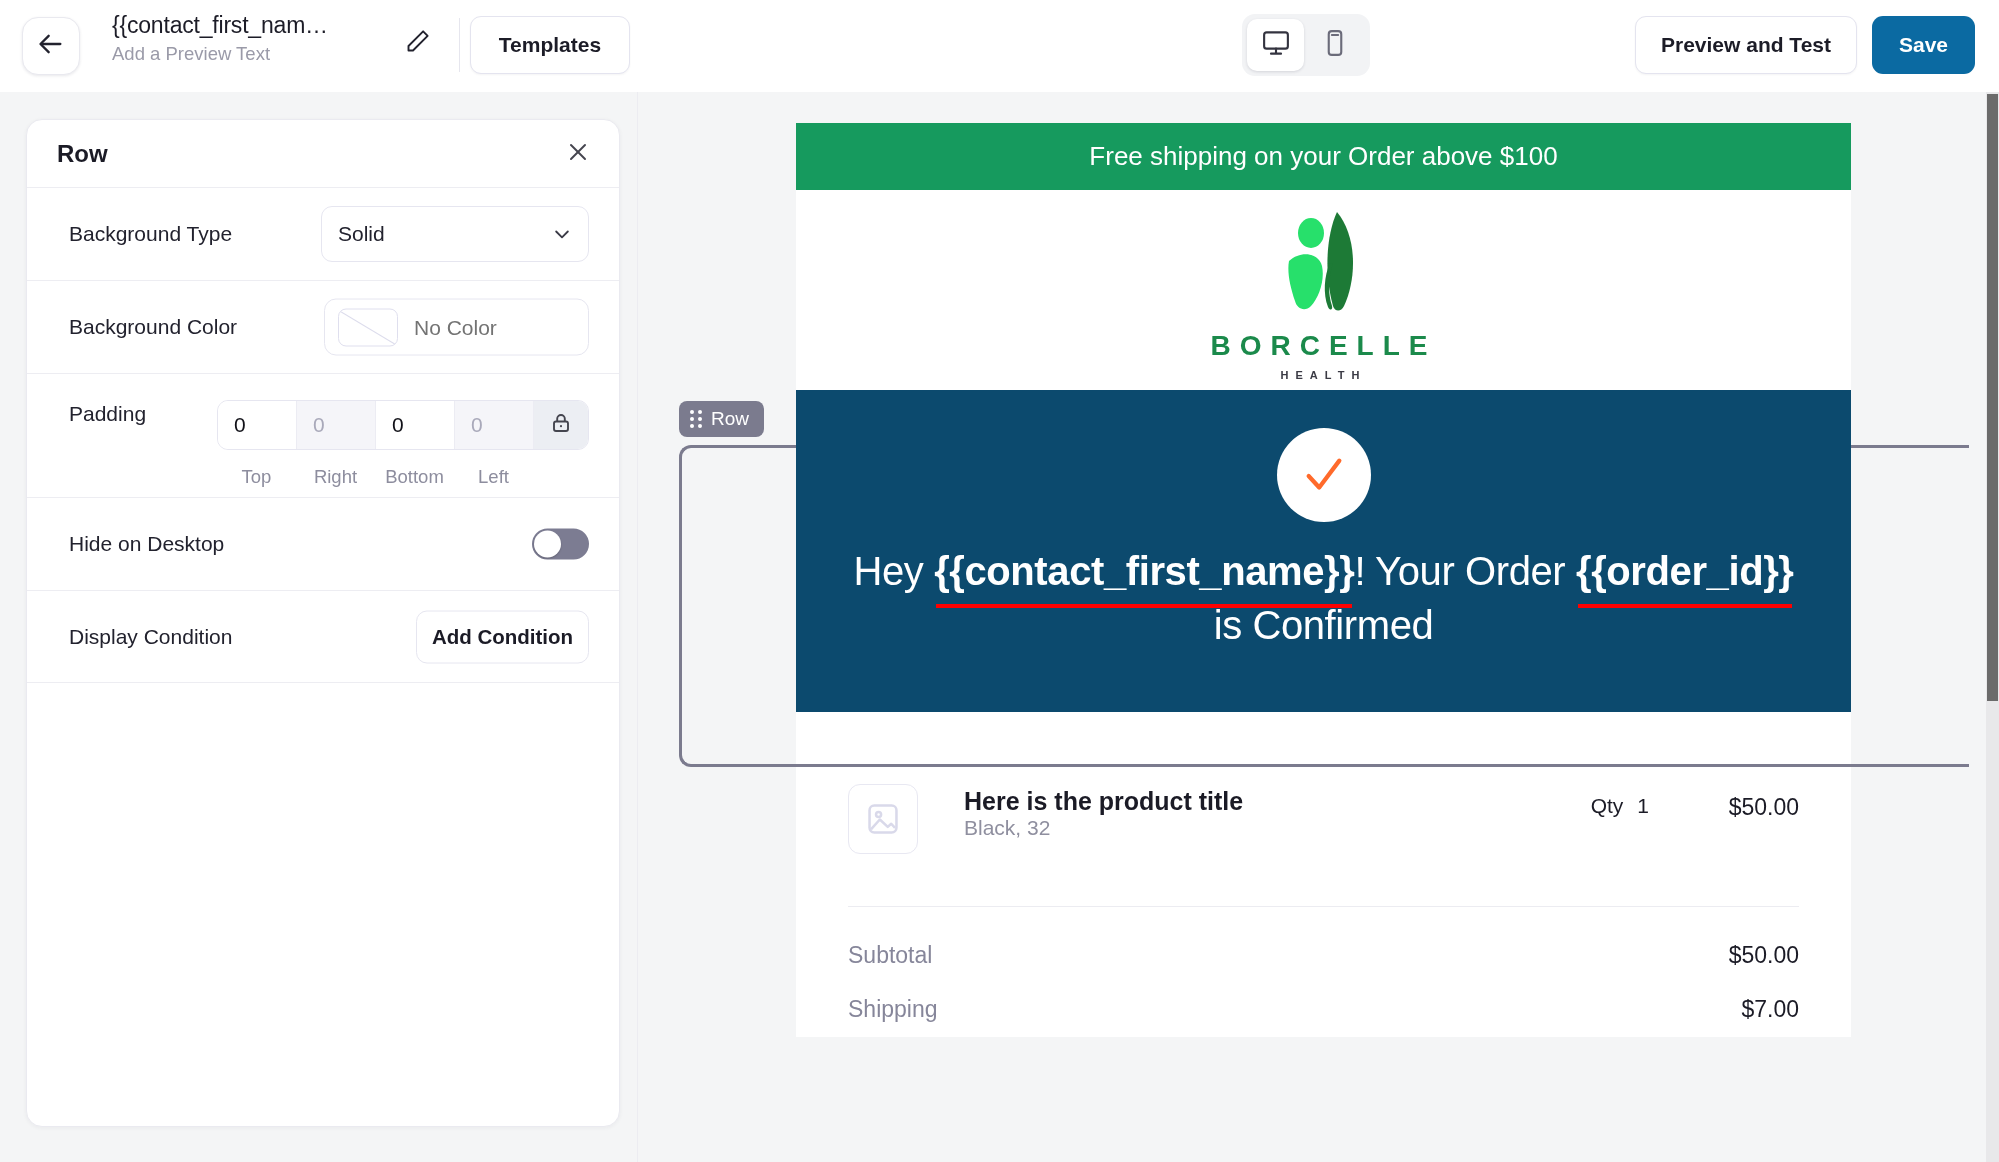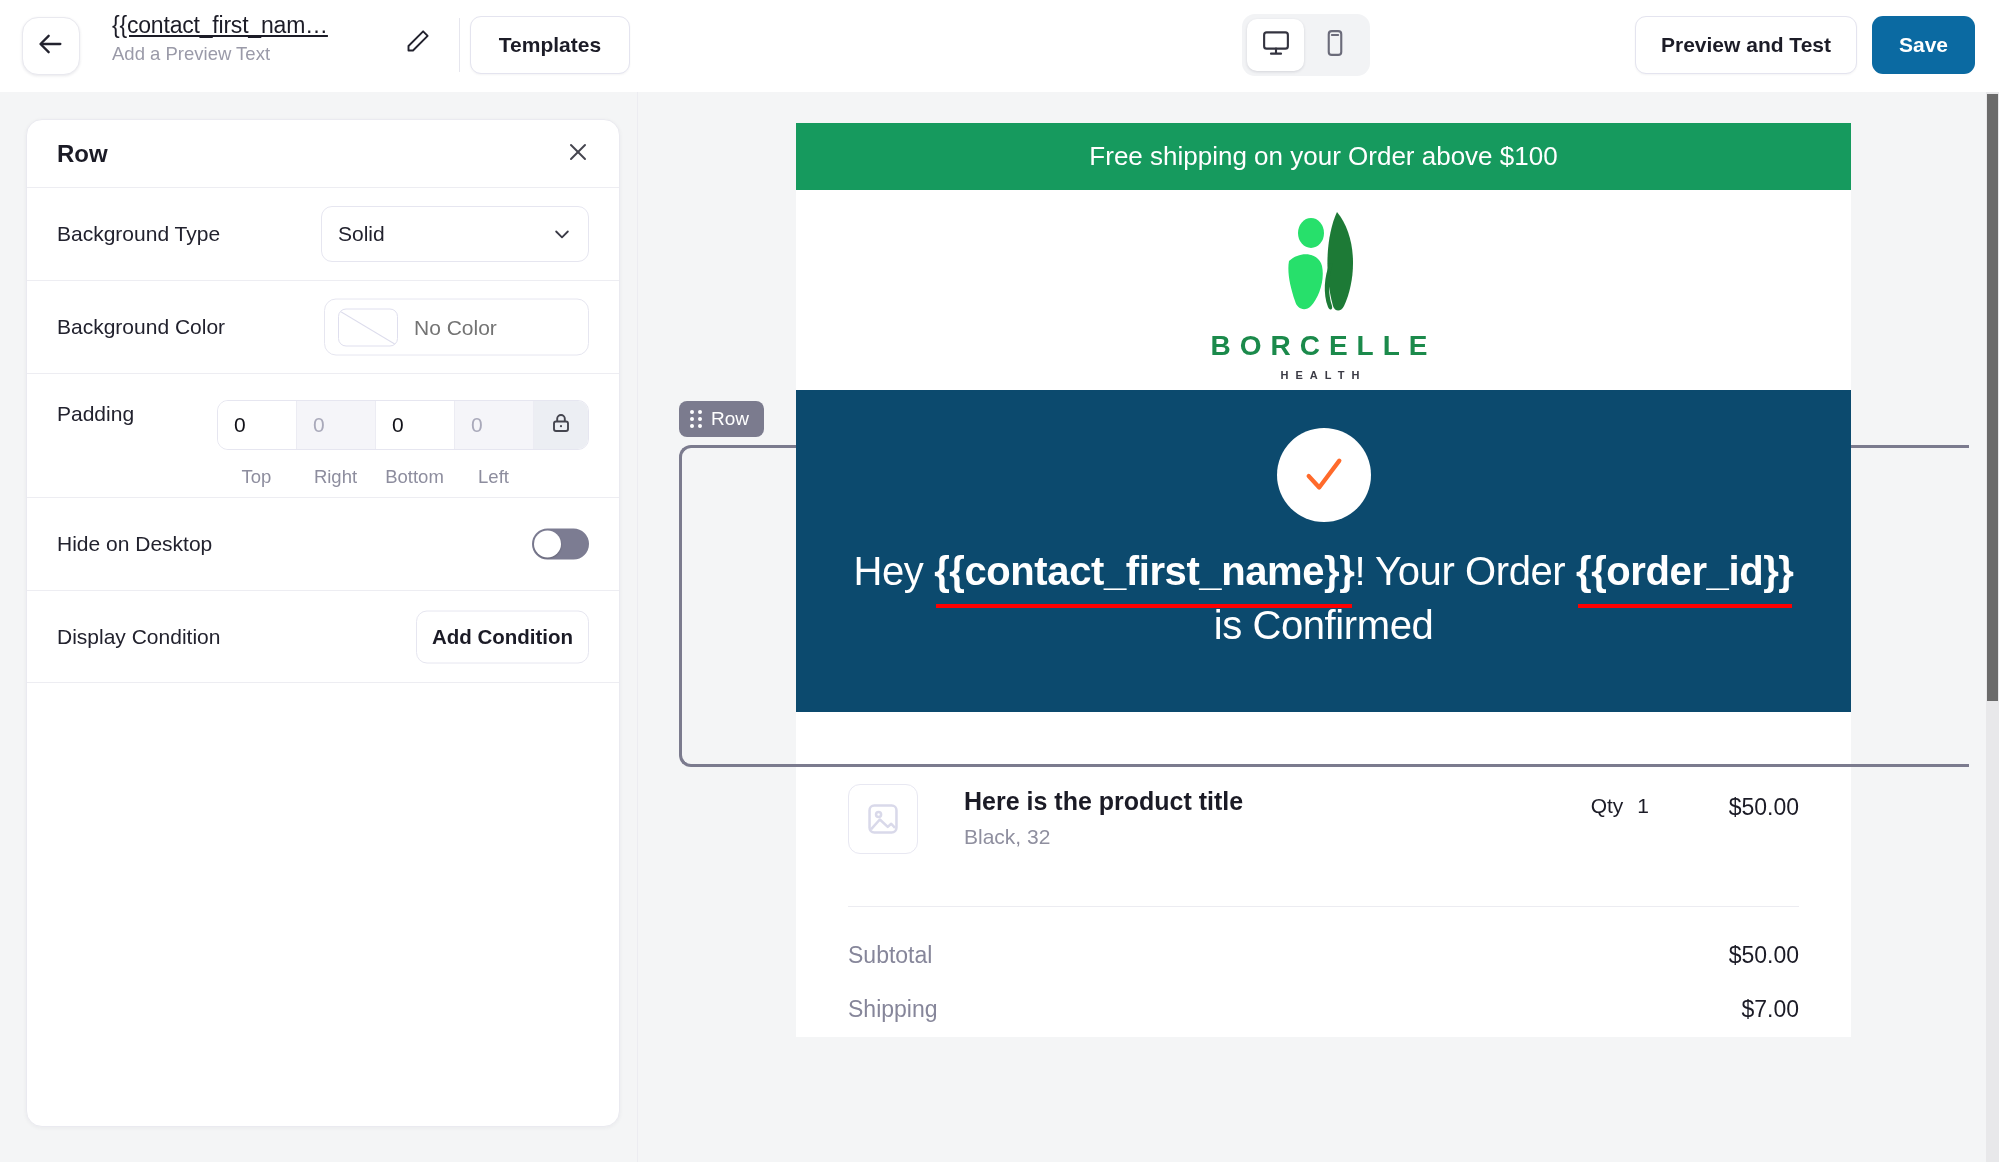--- a/index.html
+++ b/index.html
@@ -30,21 +30,21 @@
   }
   .back-btn svg { width: 28px; height: 28px; }
 
   .title-block {
     position: absolute; left: 112px; top: 12px;
     width: 260px;
   }
   .title-main {
     font-size: 23px; font-weight: 400; color: #1c1c27;
     letter-spacing: -0.2px;
-    white-space: nowrap; overflow: hidden; text-decoration: underline;
+    white-space: nowrap; overflow: hidden;
   }
   .title-sub {
     font-size: 18.5px; color: #9a9aa8; margin-top: 4px;
     white-space: nowrap;
   }
   .pencil-btn {
     position: absolute; left: 398px; top: 24px;
     width: 38px; height: 38px;
     display: flex; align-items: center; justify-content: center;
     cursor: pointer;
@@ -136,21 +136,21 @@
   .panel-title { font-size: 24px; font-weight: 700; color: #1b1b26; }
   .panel-close {
     position: absolute; right: 24px; top: 50%; transform: translateY(-50%);
     width: 34px; height: 34px;
     display: flex; align-items: center; justify-content: center;
     cursor: pointer;
   }
   .panel-close svg { width: 24px; height: 24px; }
 
   .prow {
-    padding: 0 30px;
+    padding: 0 42px;
     border-bottom: 1px solid #ededf2;
     display: flex; align-items: center;
     position: relative;
   }
   .prow-label { font-size: 21px; color: #22222e; }
 
   .row-bgtype { height: 93px; }
   .row-bgcolor { height: 93px; }
   .row-padding { height: 124px; align-items: flex-start; padding-top: 28px; }
   .row-hide { height: 93px; }
@@ -369,21 +369,21 @@
   .thumb {
     width: 70px; height: 70px;
     border: 1px solid #e8e8f2;
     border-radius: 12px;
     display: flex; align-items: center; justify-content: center;
     flex: 0 0 auto;
   }
   .thumb svg { width: 38px; height: 38px; }
   .pinfo { margin-left: 46px; padding-top: 3px; }
   .ptitle { font-size: 25px; font-weight: 700; color: #1b1b26; }
-  .psub { font-size: 21px; color: #8f8f9f; margin-top: 9px; }
+  .psub { font-size: 21px; color: #8f8f9f; }
   .pqty {
     margin-left: auto; padding-top: 10px;
     font-size: 21px; color: #1b1b26;
     display: flex; gap: 14px;
   }
   .pprice {
     width: 150px; text-align: right; padding-top: 10px;
     font-size: 23px; color: #1b1b26;
   }
 

